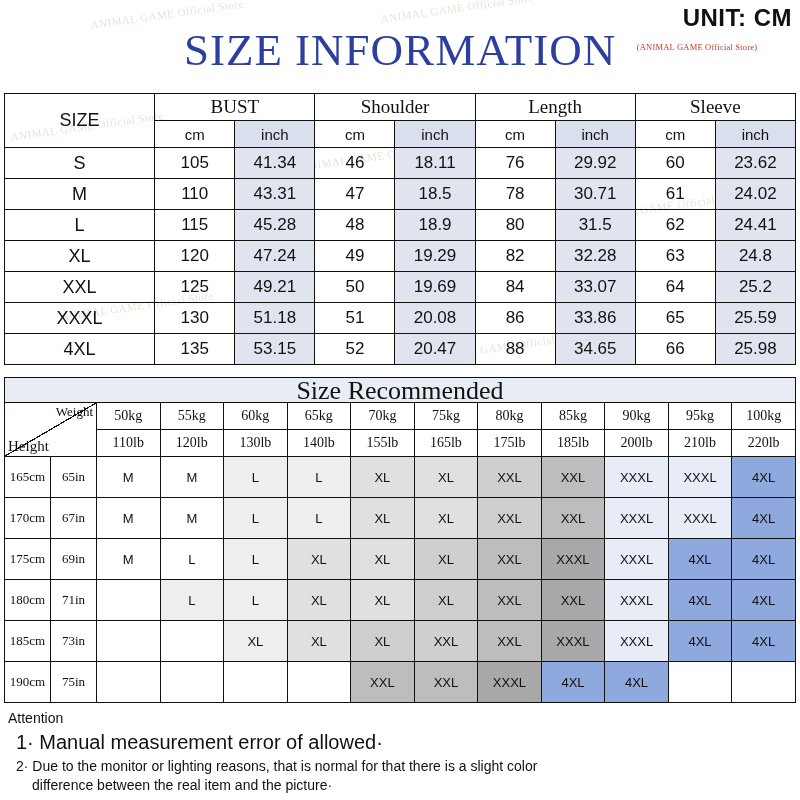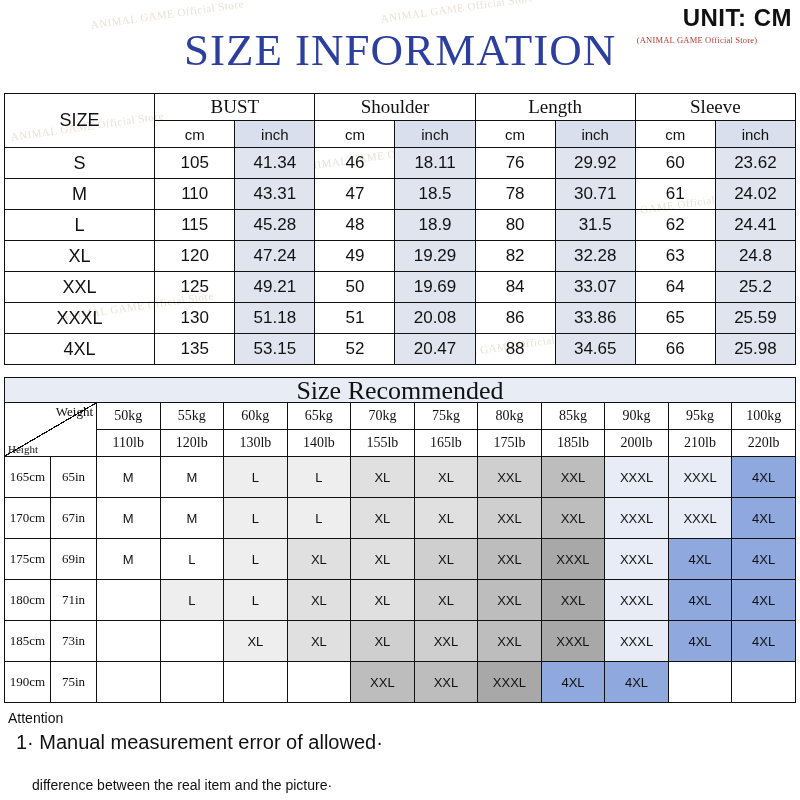--- a/index.html
+++ b/index.html
@@ -41,21 +41,21 @@
     font-size: 24px;
     color: #111;
     letter-spacing: 0.5px;
     text-align: right;
   }
   .unit-sub {
     font-family: "Liberation Serif", serif;
     font-size: 8.5px;
     color: #c0392b;
     letter-spacing: 0.2px;
-    margin-top: 3px;
+    margin-top: 10px;
   }
   .title {
     position: absolute;
     top: 28px; left: 0; width: 800px;
     text-align: center;
     color: #2d3f9e;
     font-family: "Liberation Serif", serif;
     font-size: 45px;
     letter-spacing: 1px;
     line-height: 1;
@@ -145,21 +145,21 @@
         rgba(0,0,0,0) calc(50% + 0.6px), rgba(0,0,0,0) 100%);
   }
   .corner .w {
     position: absolute; right: 3px; top: 1px;
     font-family: "Liberation Serif", serif;
     font-size: 13px;
   }
   .corner .h {
     position: absolute; left: 3px; bottom: 1px;
     font-family: "Liberation Serif", serif;
-    font-size: 11px;
+    font-size: 15px;
   }
 
   
   .s0 { background: #ffffff; }
   .s1 { background: #eeeeee; }
   .s2 { background: #e0e0e0; }
   .s3 { background: #cfcfcf; }
   .s4 { background: #bdbdbd; }
   .s5 { background: #a8a8a8; }
   .s6 { background: #e7ecf6; }
@@ -423,15 +423,16 @@
             <td class="cell s7">4XL</td>
             <td class="cell s0"></td>
             <td class="cell s0"></td>
           </tr>
         </tbody>
     </table>
   </div>
 
   <div class="att att-title">Attention</div>
   <div class="att att-l1">1· Manual measurement error of allowed·</div>
+  <div class="att att-l2">2·  Due to the monitor or lighting reasons, that is normal for that there is a slight color</div>
   <div class="att att-l3">difference between the real item and the picture·</div>
 
 </div>
 
 </body></html>

